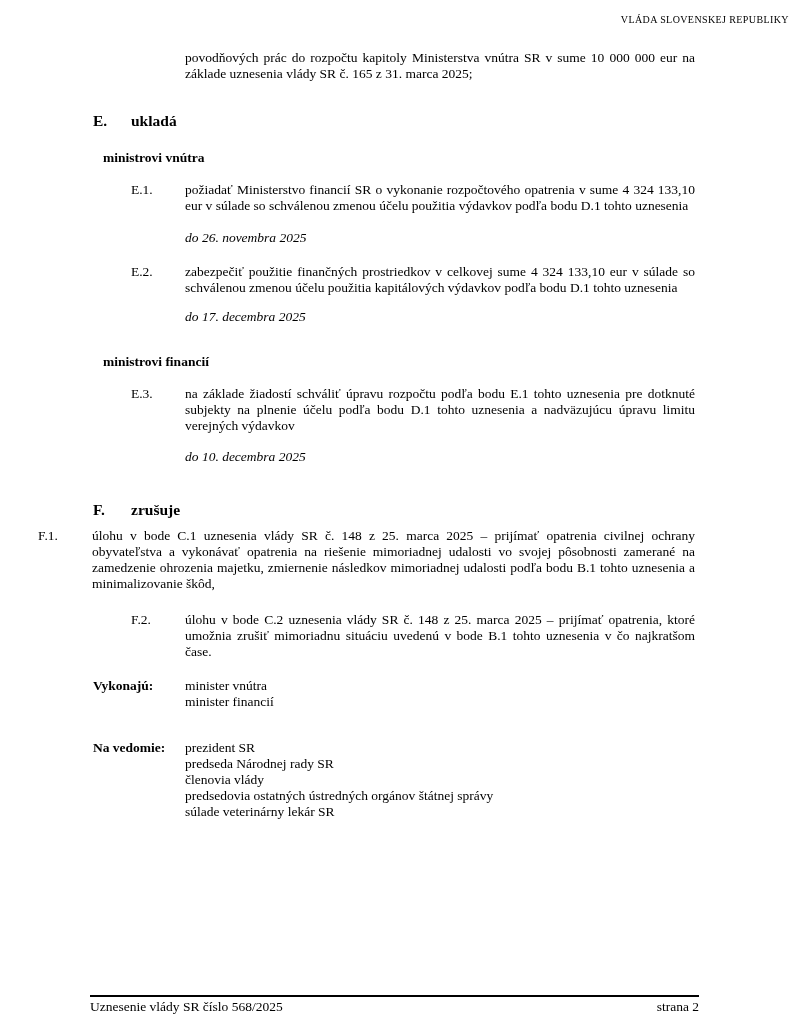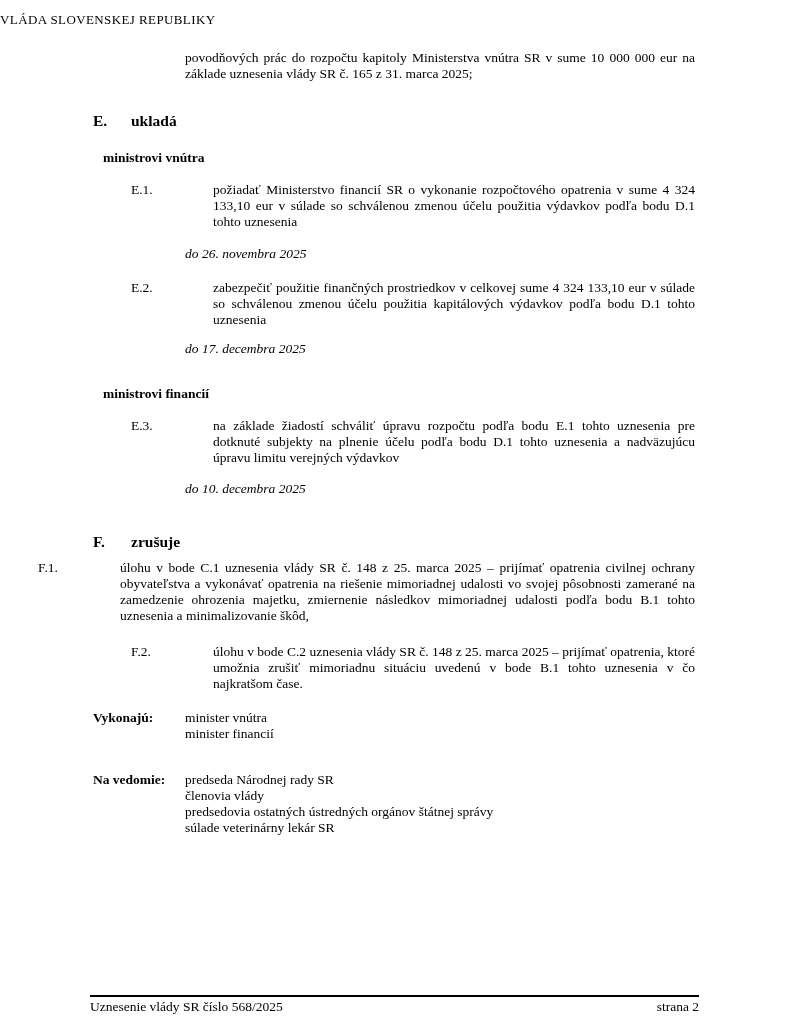--- a/index.html
+++ b/index.html
@@ -10,22 +10,22 @@
     margin: 0 auto;
     background: #ffffff;
     color: #000000;
     font-family: "Liberation Serif", "DejaVu Serif", serif;
     font-size: 13.5px;
     line-height: 16px;
     overflow: hidden;
   }
   .doc-title {
     padding-top: 12px;
-    text-align: left;
-    font-size: 13px;
+    text-align: right;
+    font-size: 10px;
     letter-spacing: 0.4px;
   }
   .intro {
     margin: 22px 94px 0 185px;
     text-align: justify;
   }
   .section-head {
     display: flex;
     margin-left: 93px;
     font-weight: bold;
@@ -38,21 +38,20 @@
   .group-head {
     margin-left: 103px;
     font-weight: bold;
   }
   .gh-1 { margin-top: 20px; }
   .gh-2 { margin-top: 29px; }
   .item {
     display: flex;
     margin-left: 131px;
     margin-right: 94px;
-    gap: 28px;
   }
   .item-number { width: 54px; flex-shrink: 0; }
   .item-text { flex: 1; text-align: justify; }
   .deadline {
     margin-left: 185px;
     font-style: italic;
   }
   .mt-16 { margin-top: 16px; }
   .mt-18 { margin-top: 18px; }
   .mt-13 { margin-top: 13px; }
@@ -134,20 +133,21 @@
     <span class="row-label">Vykonajú:</span>
     <span class="row-values">
       <div>minister vnútra</div>
       <div>minister financií</div>
     </span>
   </div>
 
   <div class="label-row mt-notice">
     <span class="row-label">Na vedomie:</span>
     <span class="row-values">
+      <div>prezident SR</div>
       <div>predseda Národnej rady SR</div>
       <div>členovia vlády</div>
       <div>predsedovia ostatných ústredných orgánov štátnej správy</div>
       <div>súlade veterinárny lekár SR</div>
     </span>
   </div>
 
   <div class="footer">
     <span>Uznesenie vlády SR číslo 568/2025</span>
     <span>strana 2</span>

